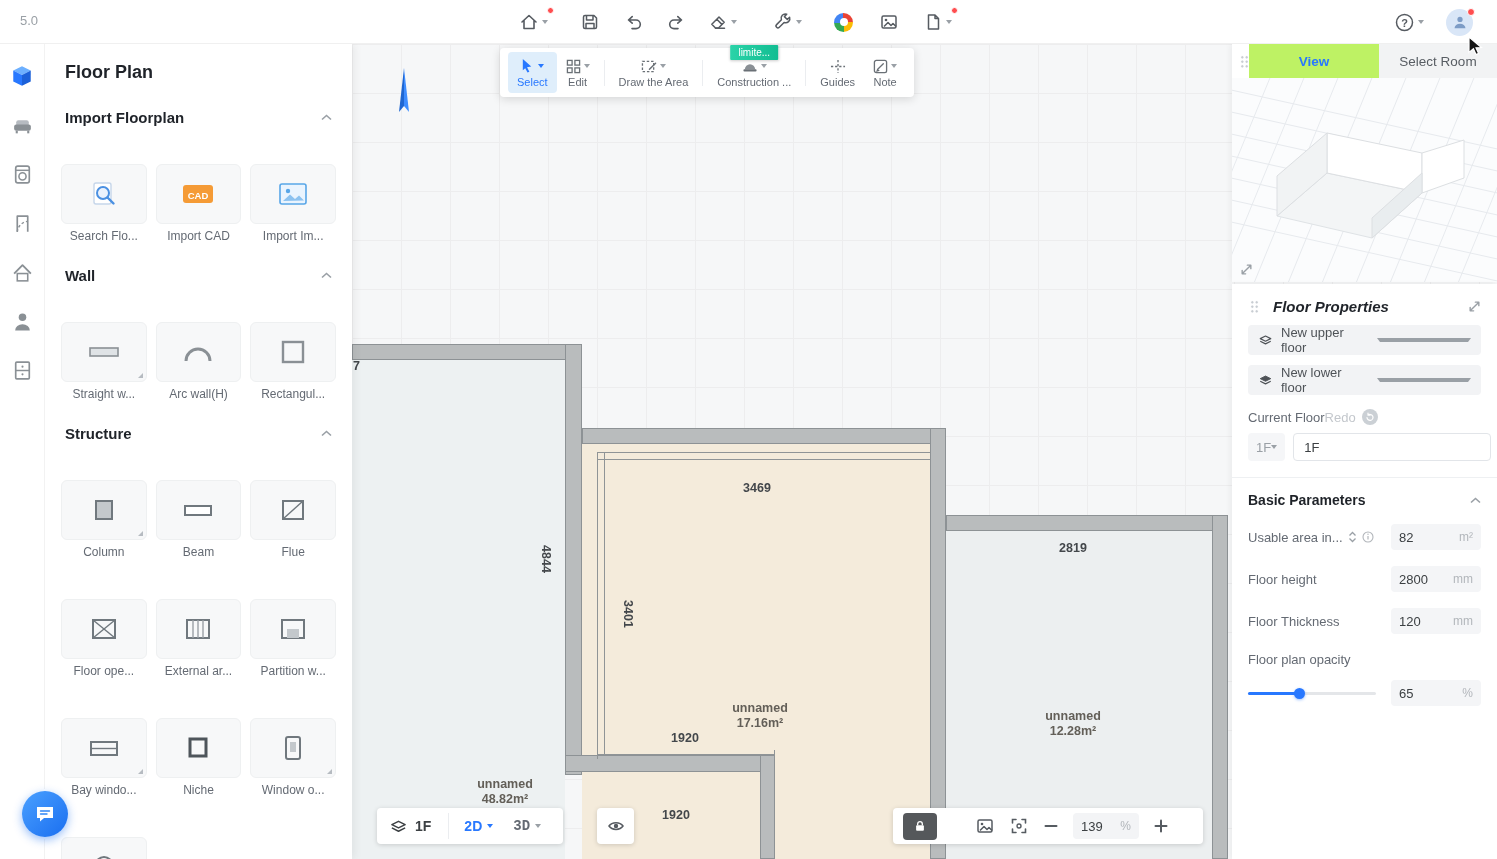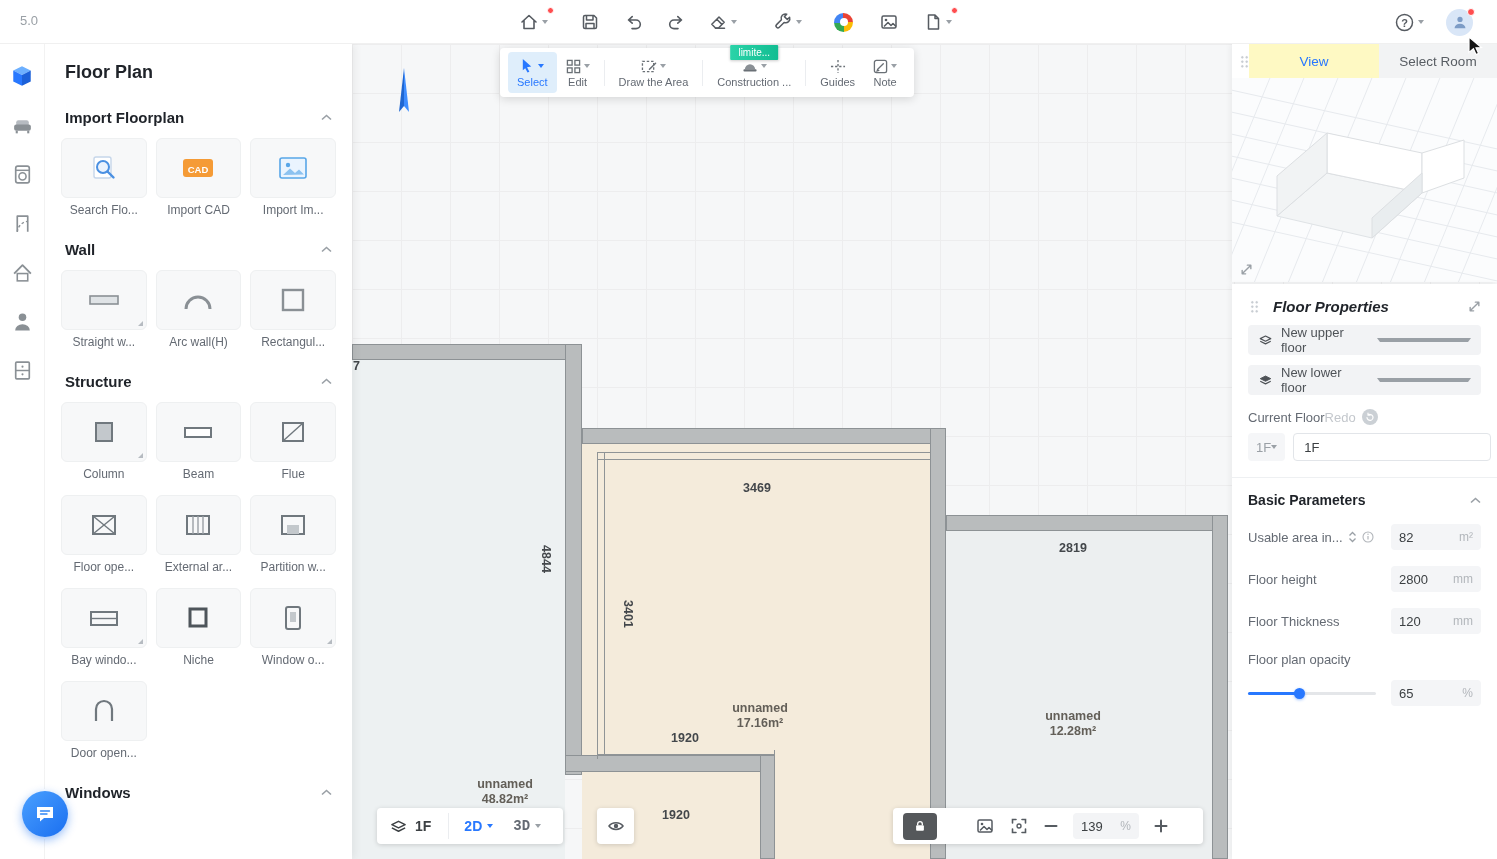--- a/index.html
+++ b/index.html
@@ -33,21 +33,21 @@
   
   #left-rail { position:absolute; left:0; top:44px; width:45px; height:815px; background:#fff; border-right:1px solid #f2f2f2; z-index:25; display:flex; flex-direction:column; align-items:center; padding-top:12px; gap:9px; }
   .rail-item { width:38px; height:40px; display:flex; align-items:center; justify-content:center; border-radius:6px; cursor:pointer; }
 
   
   #left-panel { position:absolute; left:45px; top:44px; width:307px; height:815px; background:#fff; box-shadow:3px 0 8px rgba(0,0,0,.06); z-index:20; padding:16px 16px 0 16px; overflow:hidden; }
   #panel-title { font-size:18px; font-weight:700; color:#1f2329; padding:2px 0 2px 4px; }
   .section-head { display:flex; justify-content:space-between; align-items:center; margin-top:24px; padding:0 4px; }
   .section-head span { font-size:15px; font-weight:700; color:#1f2329; }
   .cards { display:grid; grid-template-columns:repeat(3,1fr); column-gap:9px; row-gap:14px; margin-top:12px; }
-  .card { cursor:pointer; }
+  .card { cursor:pointer;margin-top:26px; }
   .card-icon { height:60px; background:#f7f8f9; border:1px solid #eef0f1; border-radius:6px; display:flex; align-items:center; justify-content:center; position:relative; }
   .card-icon.corner::after { content:''; position:absolute; right:3px; bottom:3px; border-left:5px solid transparent; border-bottom:5px solid #b6bbc1; }
   .card-label { margin-top:5px; font-size:12px; color:#646a73; text-align:center; white-space:nowrap; overflow:hidden; }
 
   
   #canvas-toolbar { position:absolute; left:500px; top:48px; height:49px; background:#fff; border-radius:4px; box-shadow:0 2px 10px rgba(0,0,0,.14); z-index:30; display:flex; align-items:center; padding:0 8px; }
   .tool { position:relative; display:flex; flex-direction:column; align-items:center; justify-content:center; height:41px; padding:0 9px; border-radius:4px; cursor:pointer; }
   .tool.active { background:#dfeefb; }
   .tool-top { display:flex; align-items:center; gap:3px; height:18px; }
   .tool-label { font-size:11px; color:#646a73; margin-top:1px; white-space:nowrap; }
@@ -66,21 +66,21 @@
   .lock-btn { width:34px; height:27px; background:#55585b; border-radius:4px; display:flex; align-items:center; justify-content:center; cursor:pointer; }
   .zoom-box { width:66px; height:26px; background:#f3f4f6; border-radius:4px; display:flex; align-items:center; padding:0 8px; }
   .zoom-box input { width:34px; border:none; background:transparent; outline:none; font:13px "Liberation Sans",sans-serif; color:#3c4043; }
   .zoom-box .unit { margin-left:auto; }
 
   
   #view-panel { position:absolute; left:1232px; top:44px; width:265px; height:238px; background:#fff; box-shadow:-2px 0 6px rgba(0,0,0,.05); z-index:20; }
   #view-tabs { display:flex; align-items:center; height:34px; }
   .drag-dots { width:9px; height:13px; margin-left:8px; background-image:radial-gradient(circle,#c4c9cf 1.1px,transparent 1.3px); background-size:4.5px 4.5px; }
   .vtab { display:flex; align-items:center; justify-content:center; height:34px; cursor:pointer; font-size:13.5px; }
-  .vtab.active { flex:1; color:#2878ff; background:#fef9c3; font-weight:400; }
+  .vtab.active { flex:1; color:#2878ff; background:#bef264; font-weight:700; }
   .vtab.idle { width:118px; color:#585d63; background:#f2f3f4; }
   #preview { position:relative; width:265px; height:204px; overflow:hidden; background:#fbfcfd; }
   #resize-handle { position:absolute; left:8px; bottom:6px; cursor:nwse-resize; }
 
   #floor-props { position:absolute; left:1232px; top:284px; width:265px; height:575px; background:#fff; box-shadow:-2px 0 6px rgba(0,0,0,.05); z-index:20; }
   .fp-head { display:flex; align-items:center; gap:14px; padding:14px 16px 10px 10px;font-style:italic; }
   .fp-title { font-size:15px; font-weight:700; color:#1f2329; flex:1; }
   .fp-btn { margin:0 16px 10px 16px; height:30px; background:#f2f3f5; border-radius:4px; display:flex; align-items:center; gap:8px; padding:0 10px; cursor:pointer; }
   .fp-btn span { font-size:13px; color:#4e5257; flex:1; }
   .row { display:flex; align-items:center; justify-content:flex-start; margin:0 16px; }

